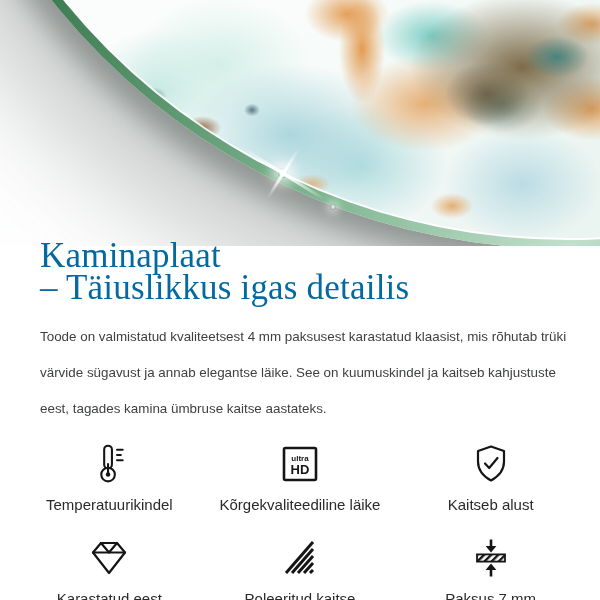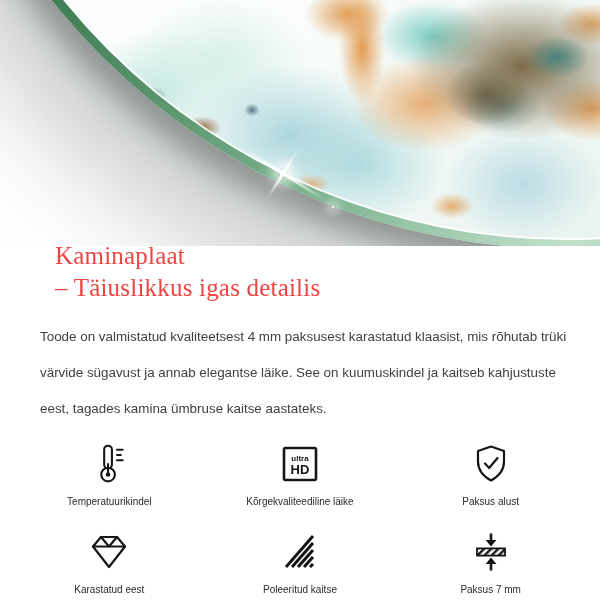--- a/index.html
+++ b/index.html
@@ -46,30 +46,30 @@
       background:linear-gradient(90deg,transparent,rgba(255,255,255,.9) 42%,#fff 50%,rgba(255,255,255,.9) 58%,transparent);}
   .sparkle .core{position:absolute;left:-5px;top:-5px;width:10px;height:10px;border-radius:50%;
       background:radial-gradient(circle,#ffffff 0%,rgba(255,255,255,.85) 45%,rgba(255,255,255,0) 75%);
       box-shadow:0 0 14px 6px rgba(255,255,255,.85);}
   .sparkle2{position:absolute;left:330px;top:204px;width:6px;height:6px;border-radius:50%;
       background:radial-gradient(circle,rgba(255,255,255,.95),rgba(255,255,255,0) 75%);
       box-shadow:0 0 8px 3px rgba(255,255,255,.6);}
 
   
   .content{position:relative;padding:0 40px;}
-  h1{margin:-6px 15px 0;font-family:"Liberation Serif","DejaVu Serif",serif;font-weight:400;
-     font-size:25px;line-height:32px;color:#ef4444;letter-spacing:.2px;}
+  h1{margin:-6px 0 0;font-family:"Liberation Serif","DejaVu Serif",serif;font-weight:400;
+     font-size:35px;line-height:32px;color:#0369a1;letter-spacing:.2px;}
   h1 span{display:block;}
   p.desc{margin:15px -10px 0 0;font-size:13.4px;line-height:36px;color:#3f4042;}
 
   
   .features{display:grid;grid-template-columns:repeat(3,1fr);row-gap:22px;margin:14px -26px 0;}
   .feature{display:flex;flex-direction:column;align-items:center;}
   .feature .icon{height:46px;display:flex;align-items:center;justify-content:center;}
-  .feature .label{margin-top:9px;font-size:10px;color:#2a2a2a;text-align:center;}
+  .feature .label{margin-top:9px;font-size:15px;color:#2a2a2a;text-align:center;}
   svg .stroke{fill:none;stroke:#151515;stroke-width:2.2;stroke-linecap:round;stroke-linejoin:round;}
   svg .fillk{fill:#151515;}
 </style>
 </head>
 <body>
 
 <div class="page">
 
   <section class="hero">
     <div class="glass-edge">
@@ -123,21 +123,21 @@
 
       <div class="feature">
         <div class="icon">
           <svg width="38" height="40" viewBox="0 0 38 40">
             <g class="stroke">
               <path d="M19 2.5 L32 7 V17.5 C32 27 26 32.7 19 36.5 C12 32.7 6 27 6 17.5 V7 Z"></path>
               <path d="M13 19.5 L17.2 24 L25.5 14"></path>
             </g>
           </svg>
         </div>
-        <div class="label">Paksus alust</div>
+        <div class="label">Kaitseb alust</div>
       </div>
 
       <div class="feature">
         <div class="icon">
           <svg width="42" height="38" viewBox="0 0 42 38">
             <g class="stroke" stroke-width="2">
               <path d="M13 4 H29 L37 13.5 L21 34 L5 13.5 Z"></path>
               <line x1="5" y1="13.5" x2="37" y2="13.5"></line>
               <path d="M13 4 L21 13.5 L29 4"></path>
             </g>

